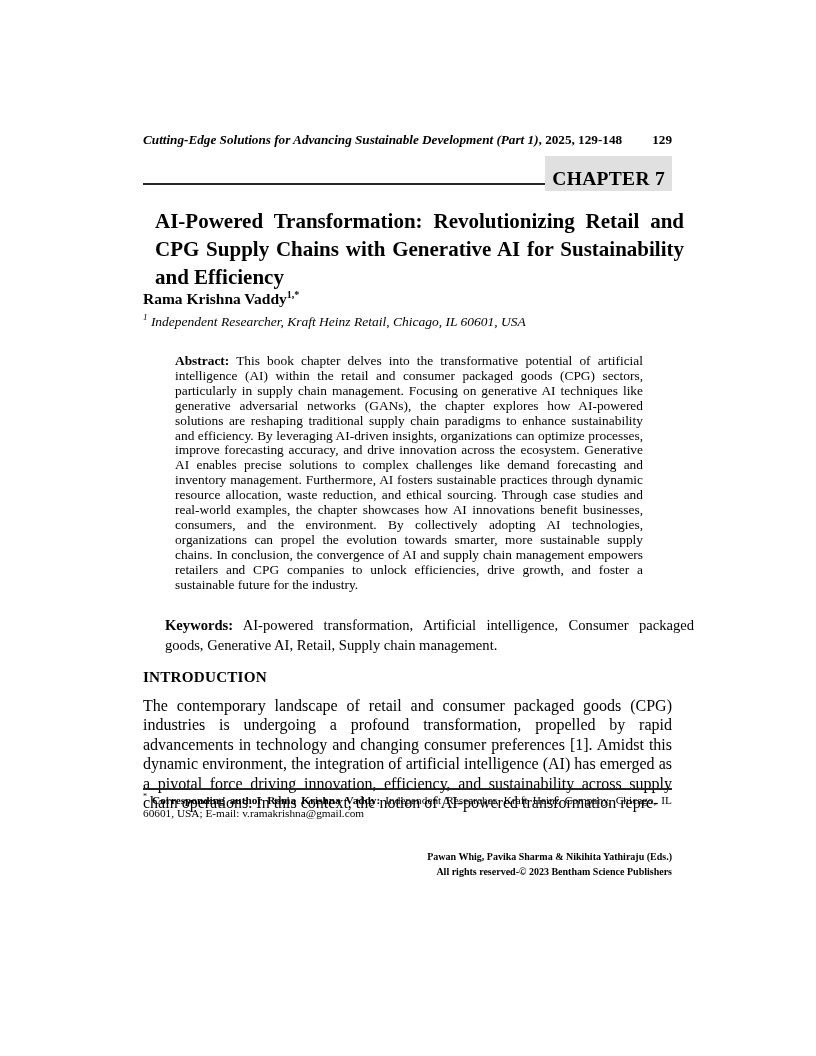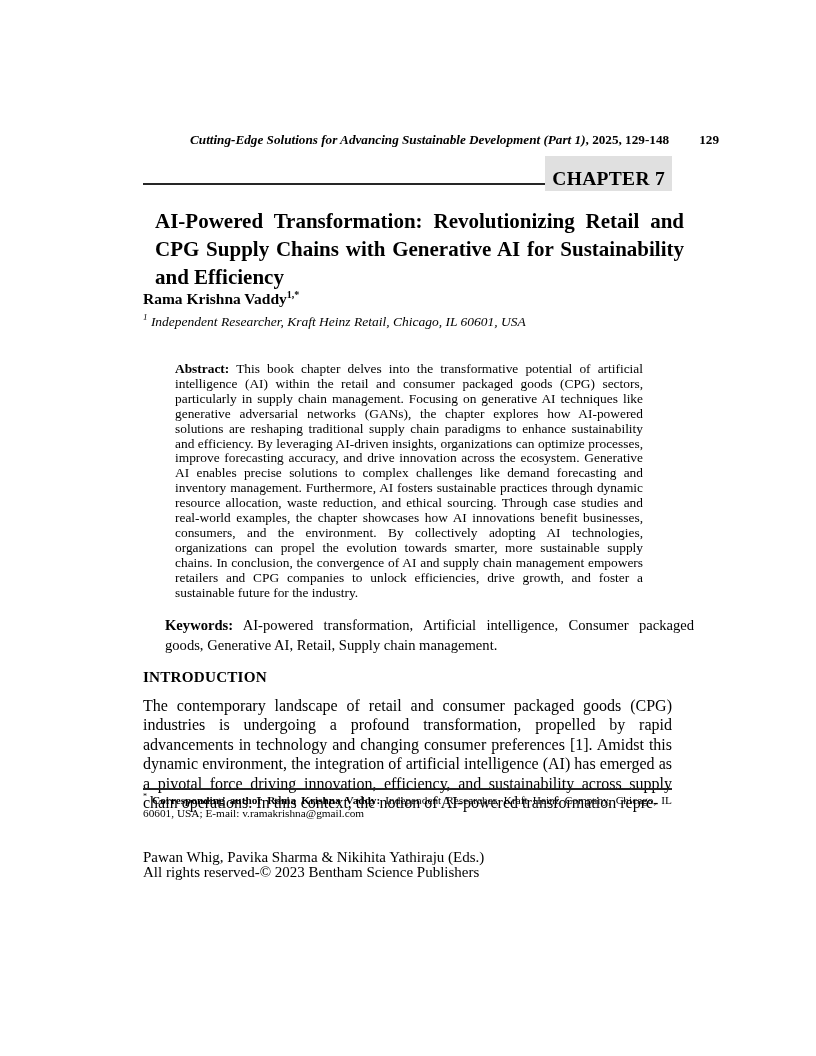--- a/index.html
+++ b/index.html
@@ -16,21 +16,20 @@
 
   
   .running-header {
     top: 132px;
     display: flex;
     justify-content: space-between;
     align-items: flex-end;
     font-size: 13.2px;
     font-weight: bold;
     white-space: nowrap;
-    margin-left: 47px;
   }
   .running-header .book-title { font-style: italic; }
   .running-header .page-num { padding-left: 10px; }
 
   
   .chapter-row {
     top: 156px;
     border-bottom: 2.2px solid #262626;
     text-align: right;
     height: 27px;
@@ -100,23 +99,23 @@
     padding-top: 0;
     font-size: 11.3px;
     line-height: 13.5px;
     text-align: justify;
   }
   .footnote-block sup { font-size: 8px; }
   .footnote-block .lbl { font-weight: bold; }
 
   .page-footer {
     top: 850px;
-    text-align: left;
-    font-size: 15px;
-    font-weight: normal;
+    text-align: right;
+    font-size: 10px;
+    font-weight: bold;
     line-height: 14.5px;
   }
 </style>
 </head>
 <body>
 
 <div class="page">
 
   <div class="block running-header">
     <span><span class="book-title">Cutting-Edge Solutions for Advancing Sustainable Development (Part 1)</span><span>, 2025, 129-148</span></span>
@@ -131,21 +130,21 @@
 
   <div class="block author-line">
     <span>Rama Krishna Vaddy</span><sup>1,*</sup>
   </div>
 
   <div class="block affiliation-line">
     <sup>1</sup>
     <span>Independent Researcher, Kraft Heinz Retail, Chicago, IL 60601, USA</span>
   </div>
 
-  <div class="abstract-block" style="position:absolute;margin-top:8px;">
+  <div class="abstract-block" style="position:absolute;">
     <span class="lbl">Abstract:</span>
     <span>This book chapter delves into the transformative potential of artificial intelligence (AI) within the retail and consumer packaged goods (CPG) sectors, particularly in supply chain management. Focusing on generative AI techniques like generative adversarial networks (GANs), the chapter explores how AI-powered solutions are reshaping traditional supply chain paradigms to enhance sustainability and efficiency. By leveraging AI-driven insights, organizations can optimize processes, improve forecasting accuracy, and drive innovation across the ecosystem. Generative AI enables precise solutions to complex challenges like demand forecasting and inventory management. Furthermore, AI fosters sustainable practices through dynamic resource allocation, waste reduction, and ethical sourcing. Through case studies and real-world examples, the chapter showcases how AI innovations benefit businesses, consumers, and the environment. By collectively adopting AI technologies, organizations can propel the evolution towards smarter, more sustainable supply chains. In conclusion, the convergence of AI and supply chain management empowers retailers and CPG companies to unlock efficiencies, drive growth, and foster a sustainable future for the industry.</span>
   </div>
 
   <div class="block keywords-block">
     <span class="lbl">Keywords:</span>
     <span>AI-powered transformation, Artificial intelligence, Consumer packaged goods, Generative AI, Retail, Supply chain management.</span>
   </div>
 
   <h2 class="block section-heading">INTRODUCTION</h2>

